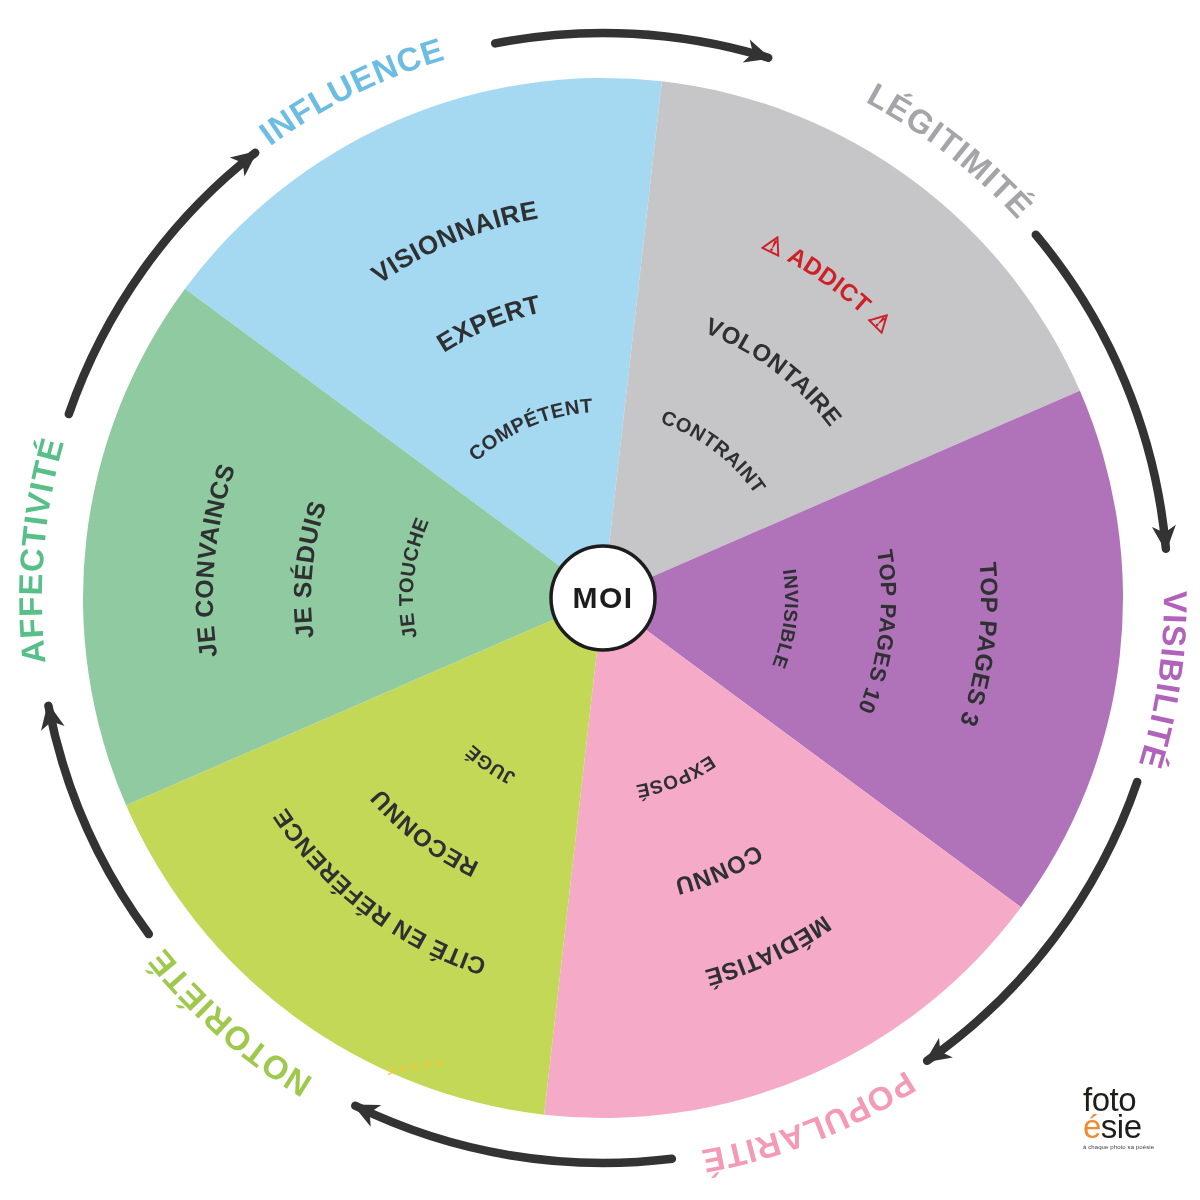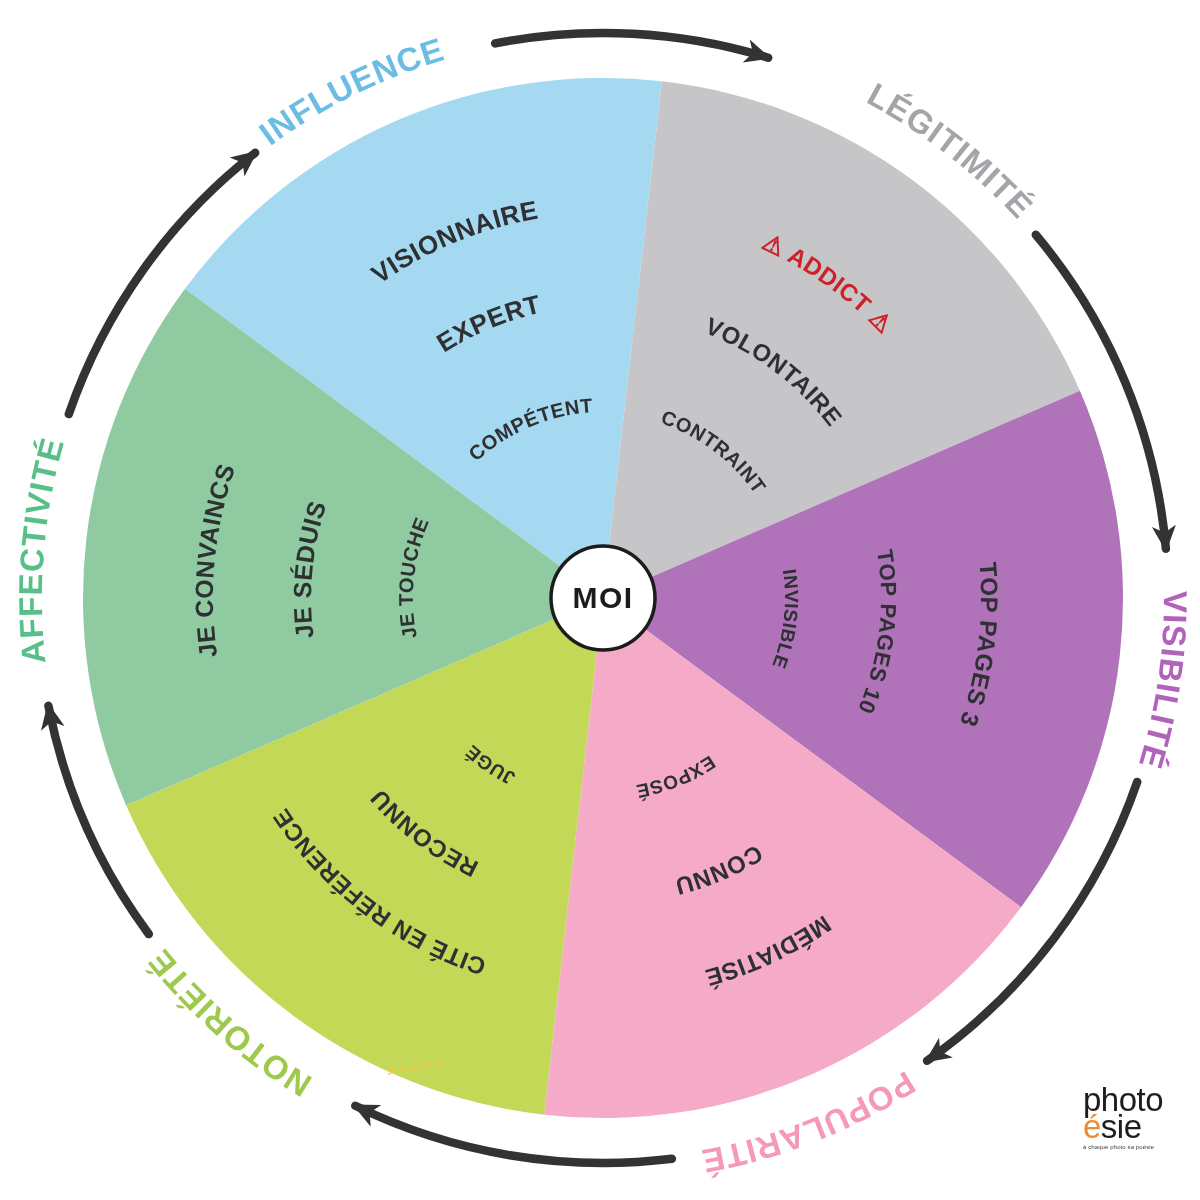--- a/index.html
+++ b/index.html
@@ -83,18 +83,18 @@
       <path d="M671.9,1158.8 A565,565 0 0 1 355.3,1105.8" fill="none" stroke="#333333" stroke-width="8.5" stroke-linecap="round" marker-end="url(#ah)"></path>
       <path d="M148.8,934.1 A565,565 0 0 1 48.4,705.8" fill="none" stroke="#333333" stroke-width="8.5" stroke-linecap="round" marker-end="url(#ah)"></path>
       <path d="M68.8,414.1 A565,565 0 0 1 255.2,152.8" fill="none" stroke="#333333" stroke-width="8.5" stroke-linecap="round" marker-end="url(#ah)"></path>
       <text x="388" y="1076" fill="#f6c630" font-size="12" font-weight="bold" letter-spacing="1" transform="rotate(-10 388 1076)">&gt; &gt; &gt; &gt; &gt;</text>
       <circle cx="603" cy="598" r="52" fill="#ffffff" stroke="#1c1c1c" stroke-width="3.5"></circle>
       <text x="603" y="608" text-anchor="middle" font-size="30" font-weight="bold" fill="#1c1c1c" letter-spacing="1.5">MOI</text>
     </svg>
 
   <div class="logo">
     <div class="logo-main" style="color: rgb(29, 29, 27);">
-      <span>photo</span><br>
+      <span>foto</span><br>
       <span class="logo-accent" style="color: rgb(234, 140, 47);">é</span><span>sie</span>
     </div>
     <div class="logo-tagline">à chaque photo sa poésie</div>
   </div>
 </div>
 
 </body></html>

